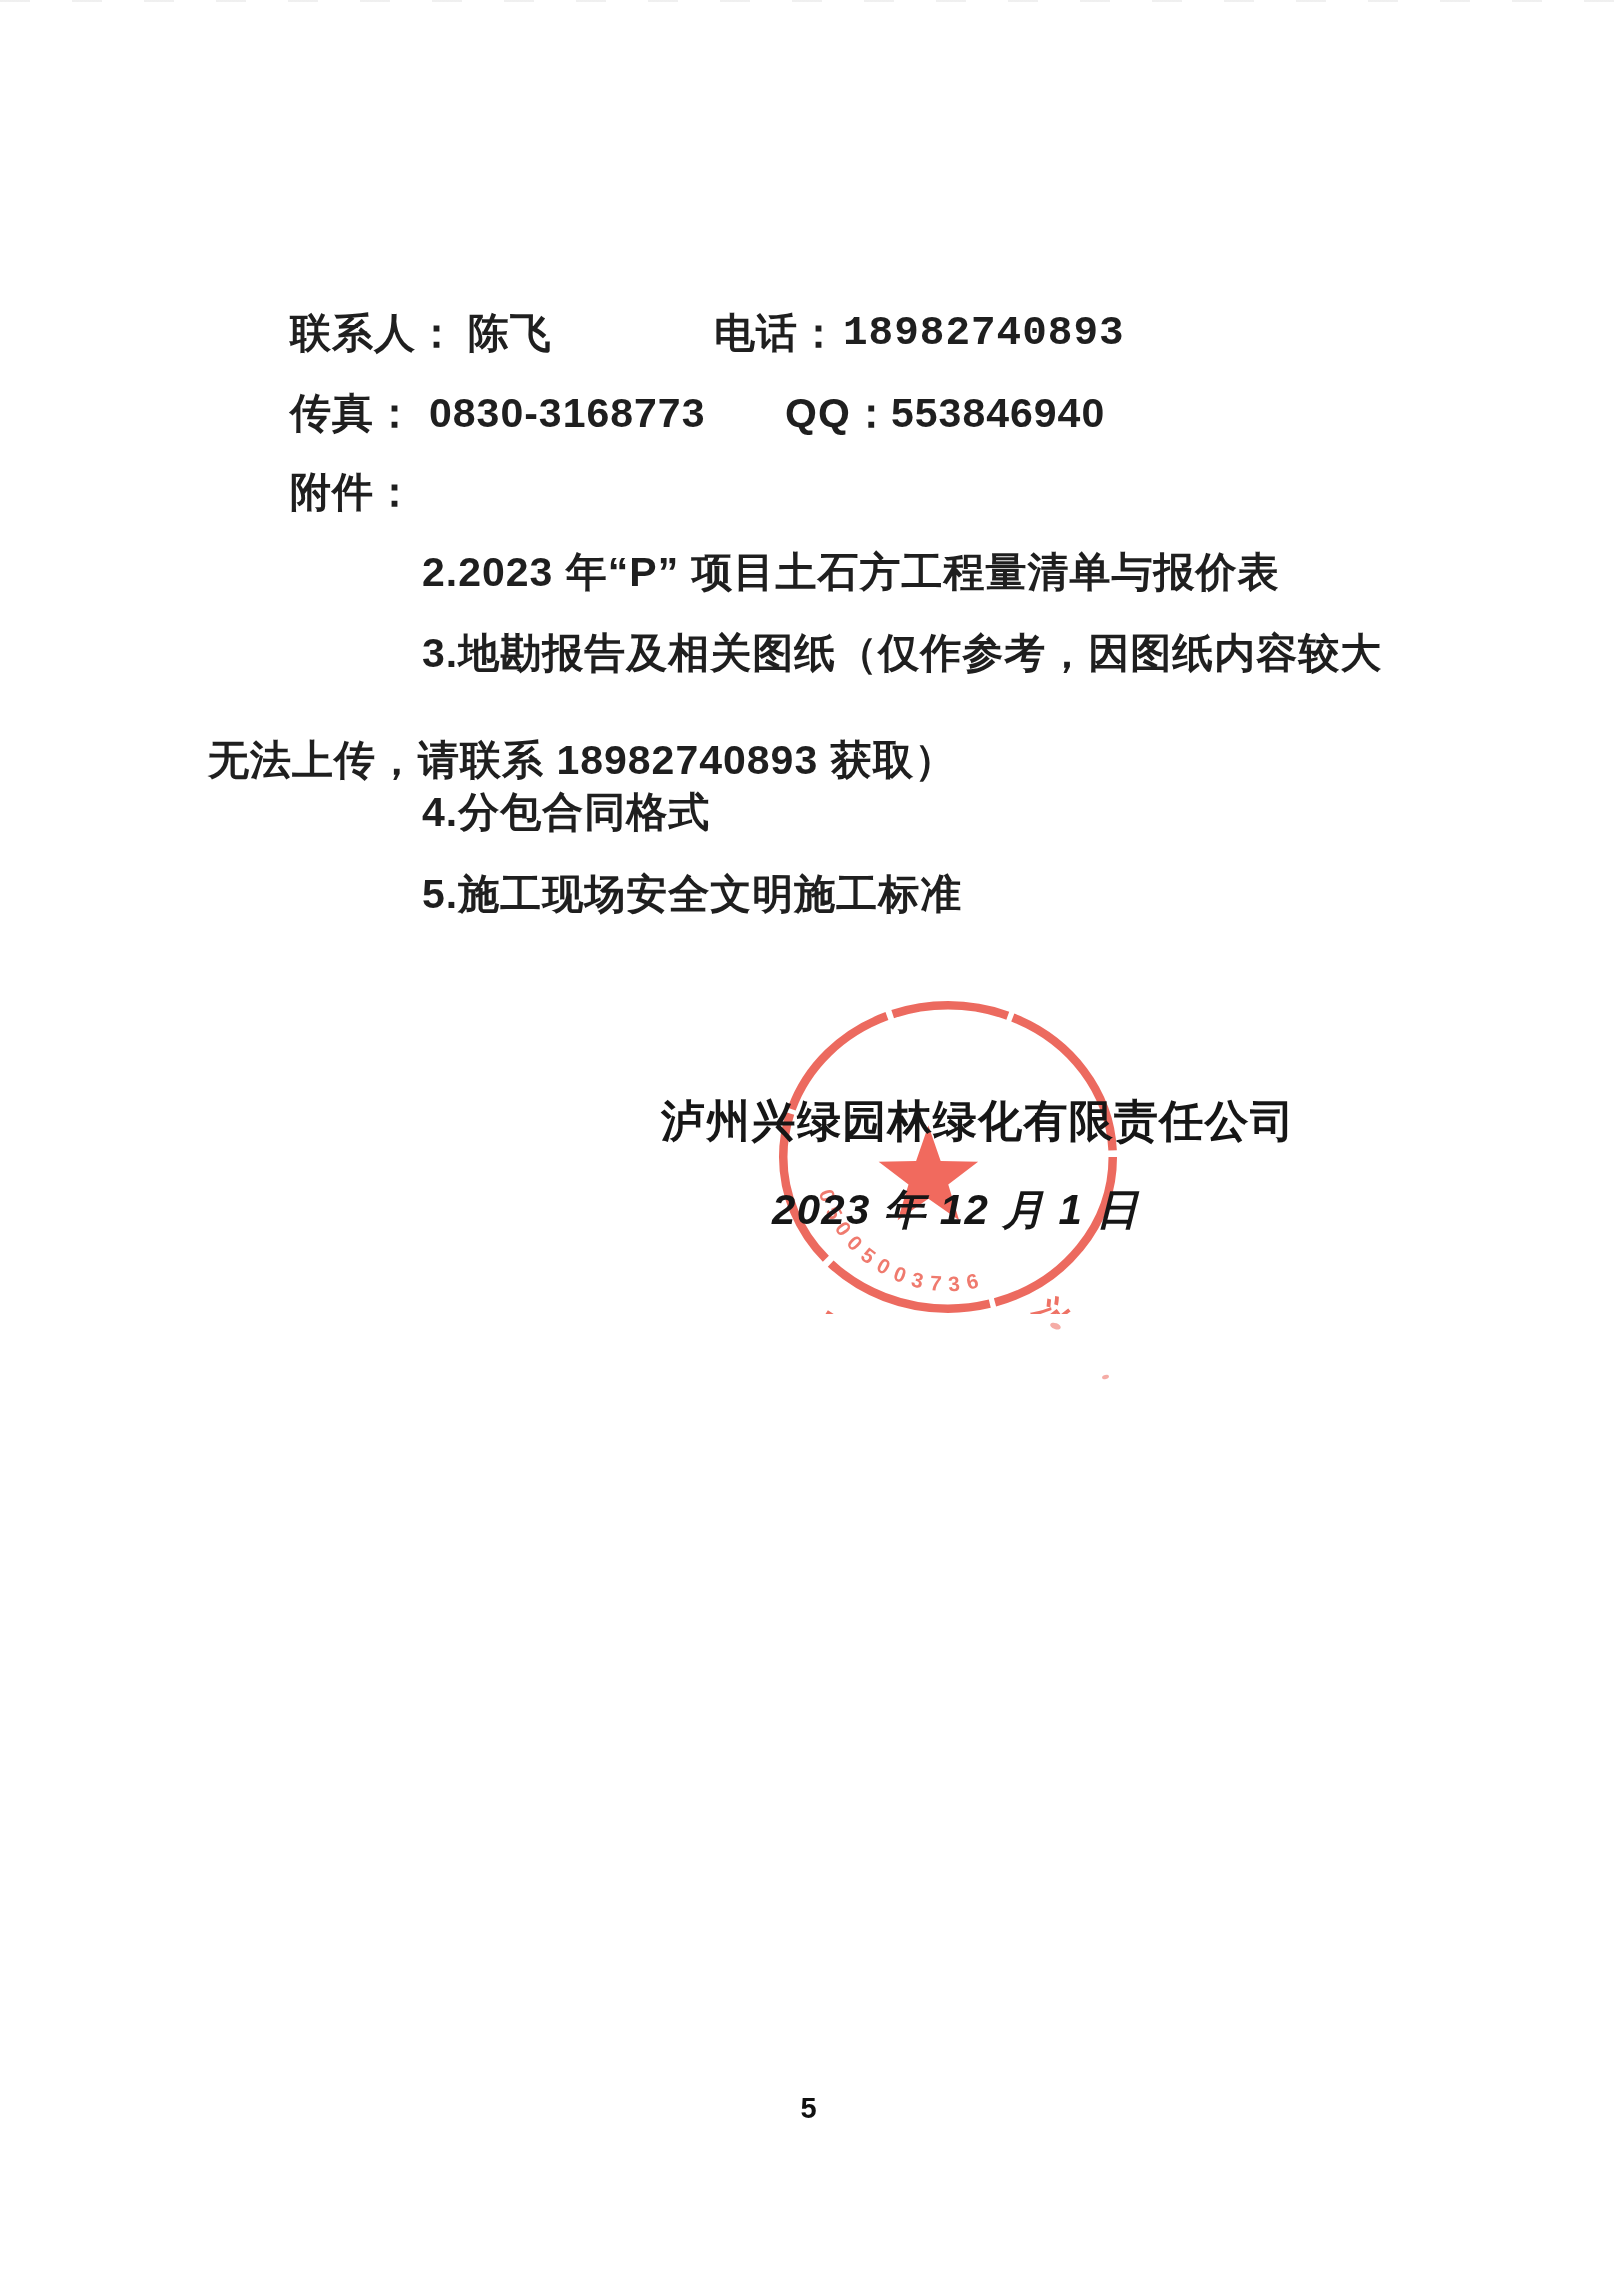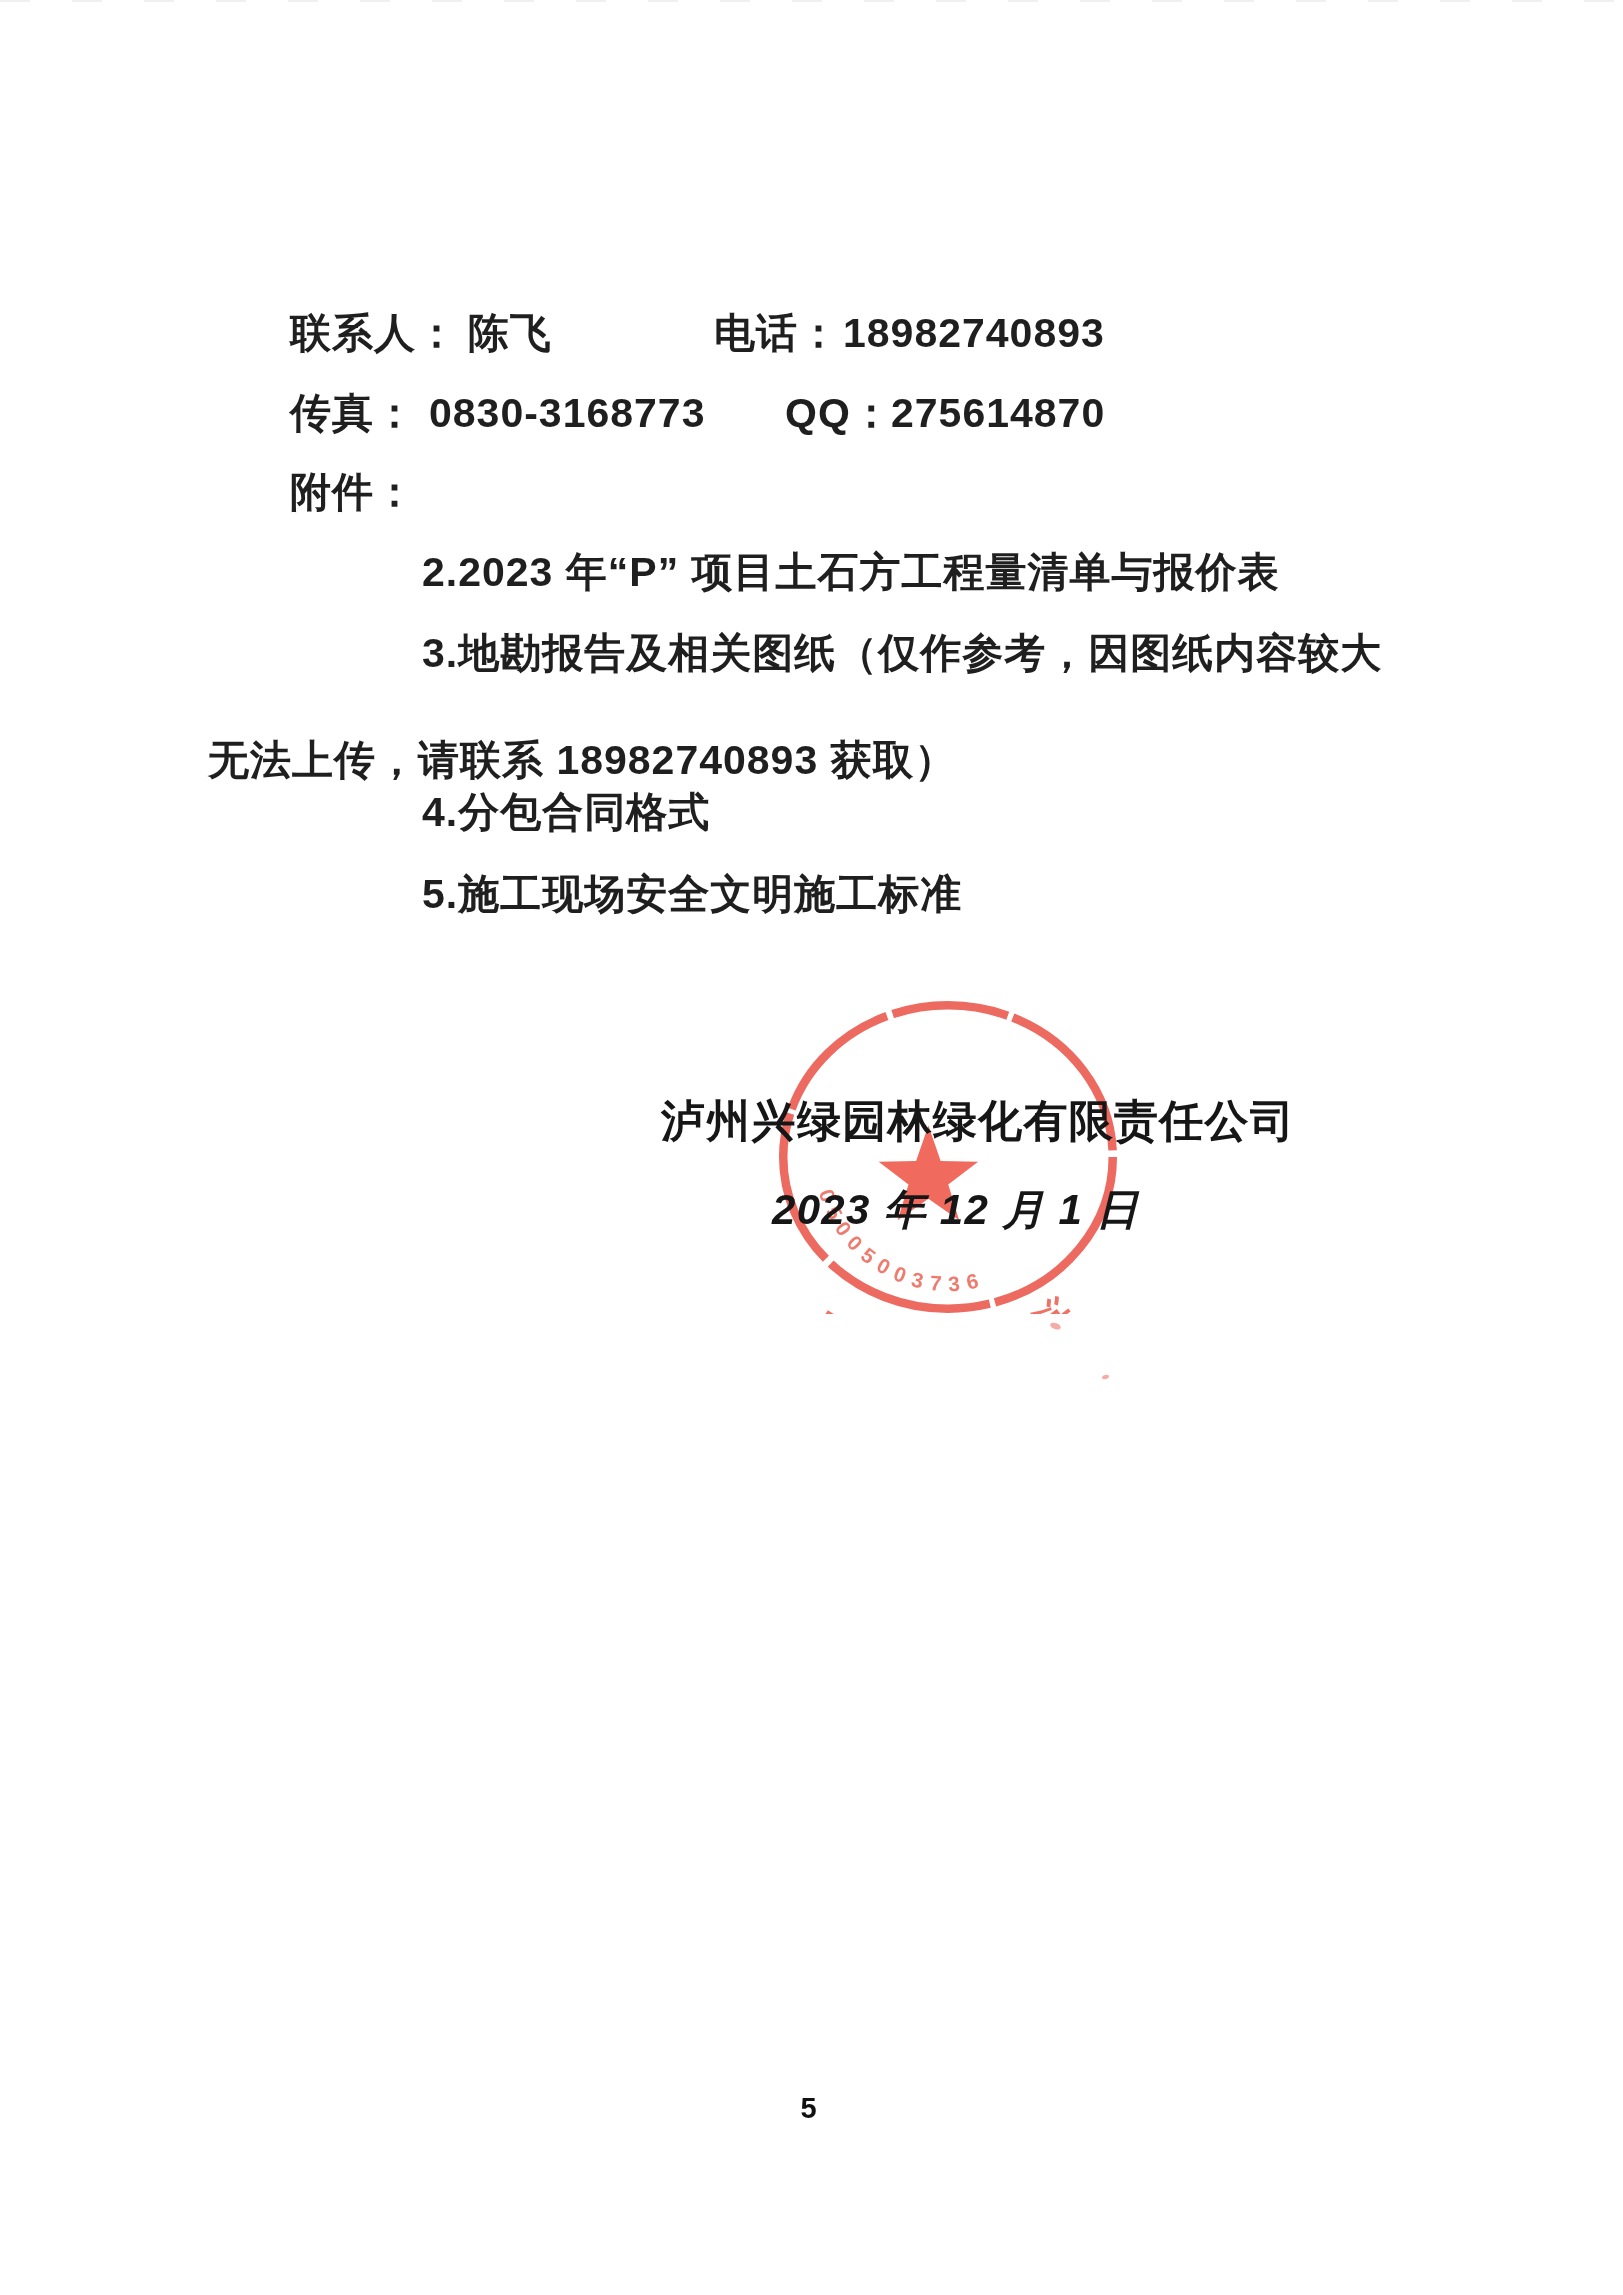--- a/index.html
+++ b/index.html
@@ -41,21 +41,21 @@
   .l3 { top: 465px; }
   .l4 { top: 545px; }
   .l5 { top: 626px; }
   .l6 { top: 706px; margin-top: 27px; }
   .l7 { top: 785px; }
   .l8 { top: 867px; }
   .seg.p443  { left: 290px; text-align: right; }
   .seg.p655  { left: 429px; }
   .seg.p715  { left: 468px; }
   .seg.p1091 { left: 714px; }
-  .seg.p1288 { left: 843px; }
+  .seg.p1288 { left: 843px; font-family: Liberation Mono, monospace; }
   .seg.p1200 { left: 785px; }
   .seg.p1362 { left: 891px; }
   .seg.p645  { left: 422px; }
   .seg.p318  { left: 208px; }
   .company-line {
     position: absolute;
     top: 1092px; left: 661px;
     font-size: 44px;
     font-weight: 600;
     letter-spacing: 1.3px;
@@ -134,21 +134,21 @@
     <span class="seg p443">联系人：</span>
     <span class="seg p715">陈飞</span>
     <span class="seg p1091">电话：</span>
     <span class="seg p1288">18982740893</span>
   </div>
 
   <div class="line l2">
     <span class="seg p443">传真：</span>
     <span class="seg p655">0830-3168773</span>
     <span class="seg p1200">QQ：</span>
-    <span class="seg p1362">275614870</span>
+    <span class="seg p1362">553846940</span>
   </div>
 
   <div class="line l3">
     <span class="seg p443">附件：</span>
   </div>
 
   <div class="line l4">
     <span class="seg p645">2.2023 年“P” 项目土石方工程量清单与报价表</span>
   </div>
 

